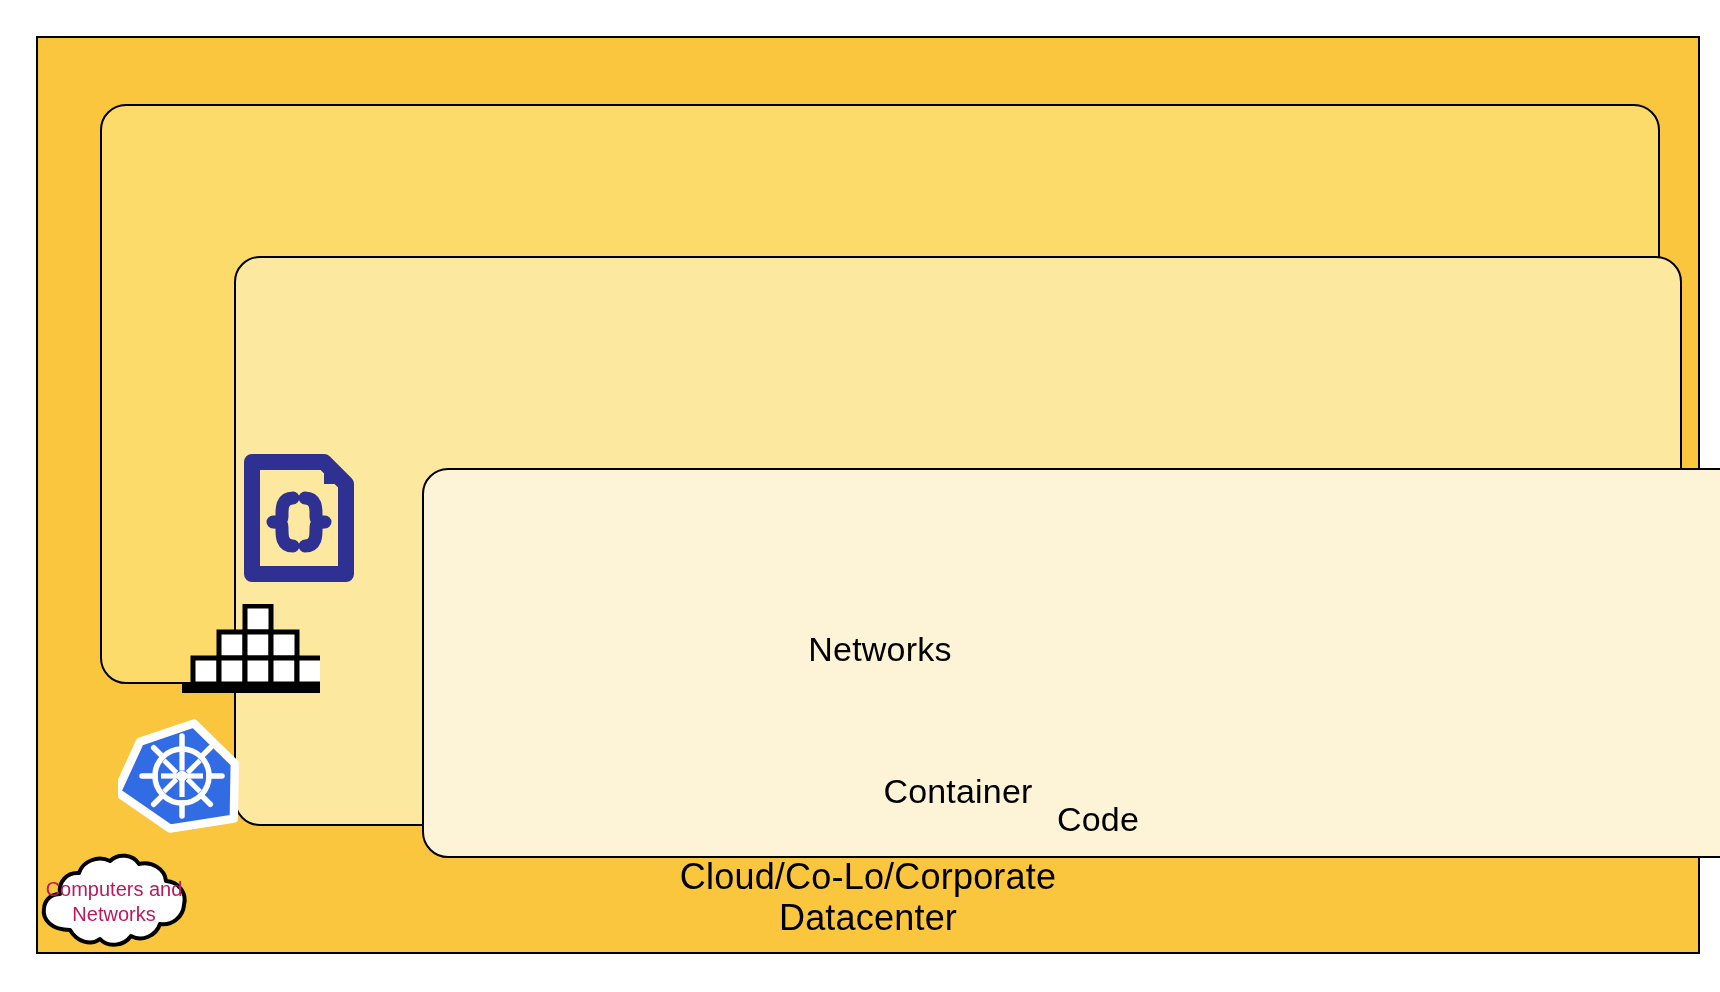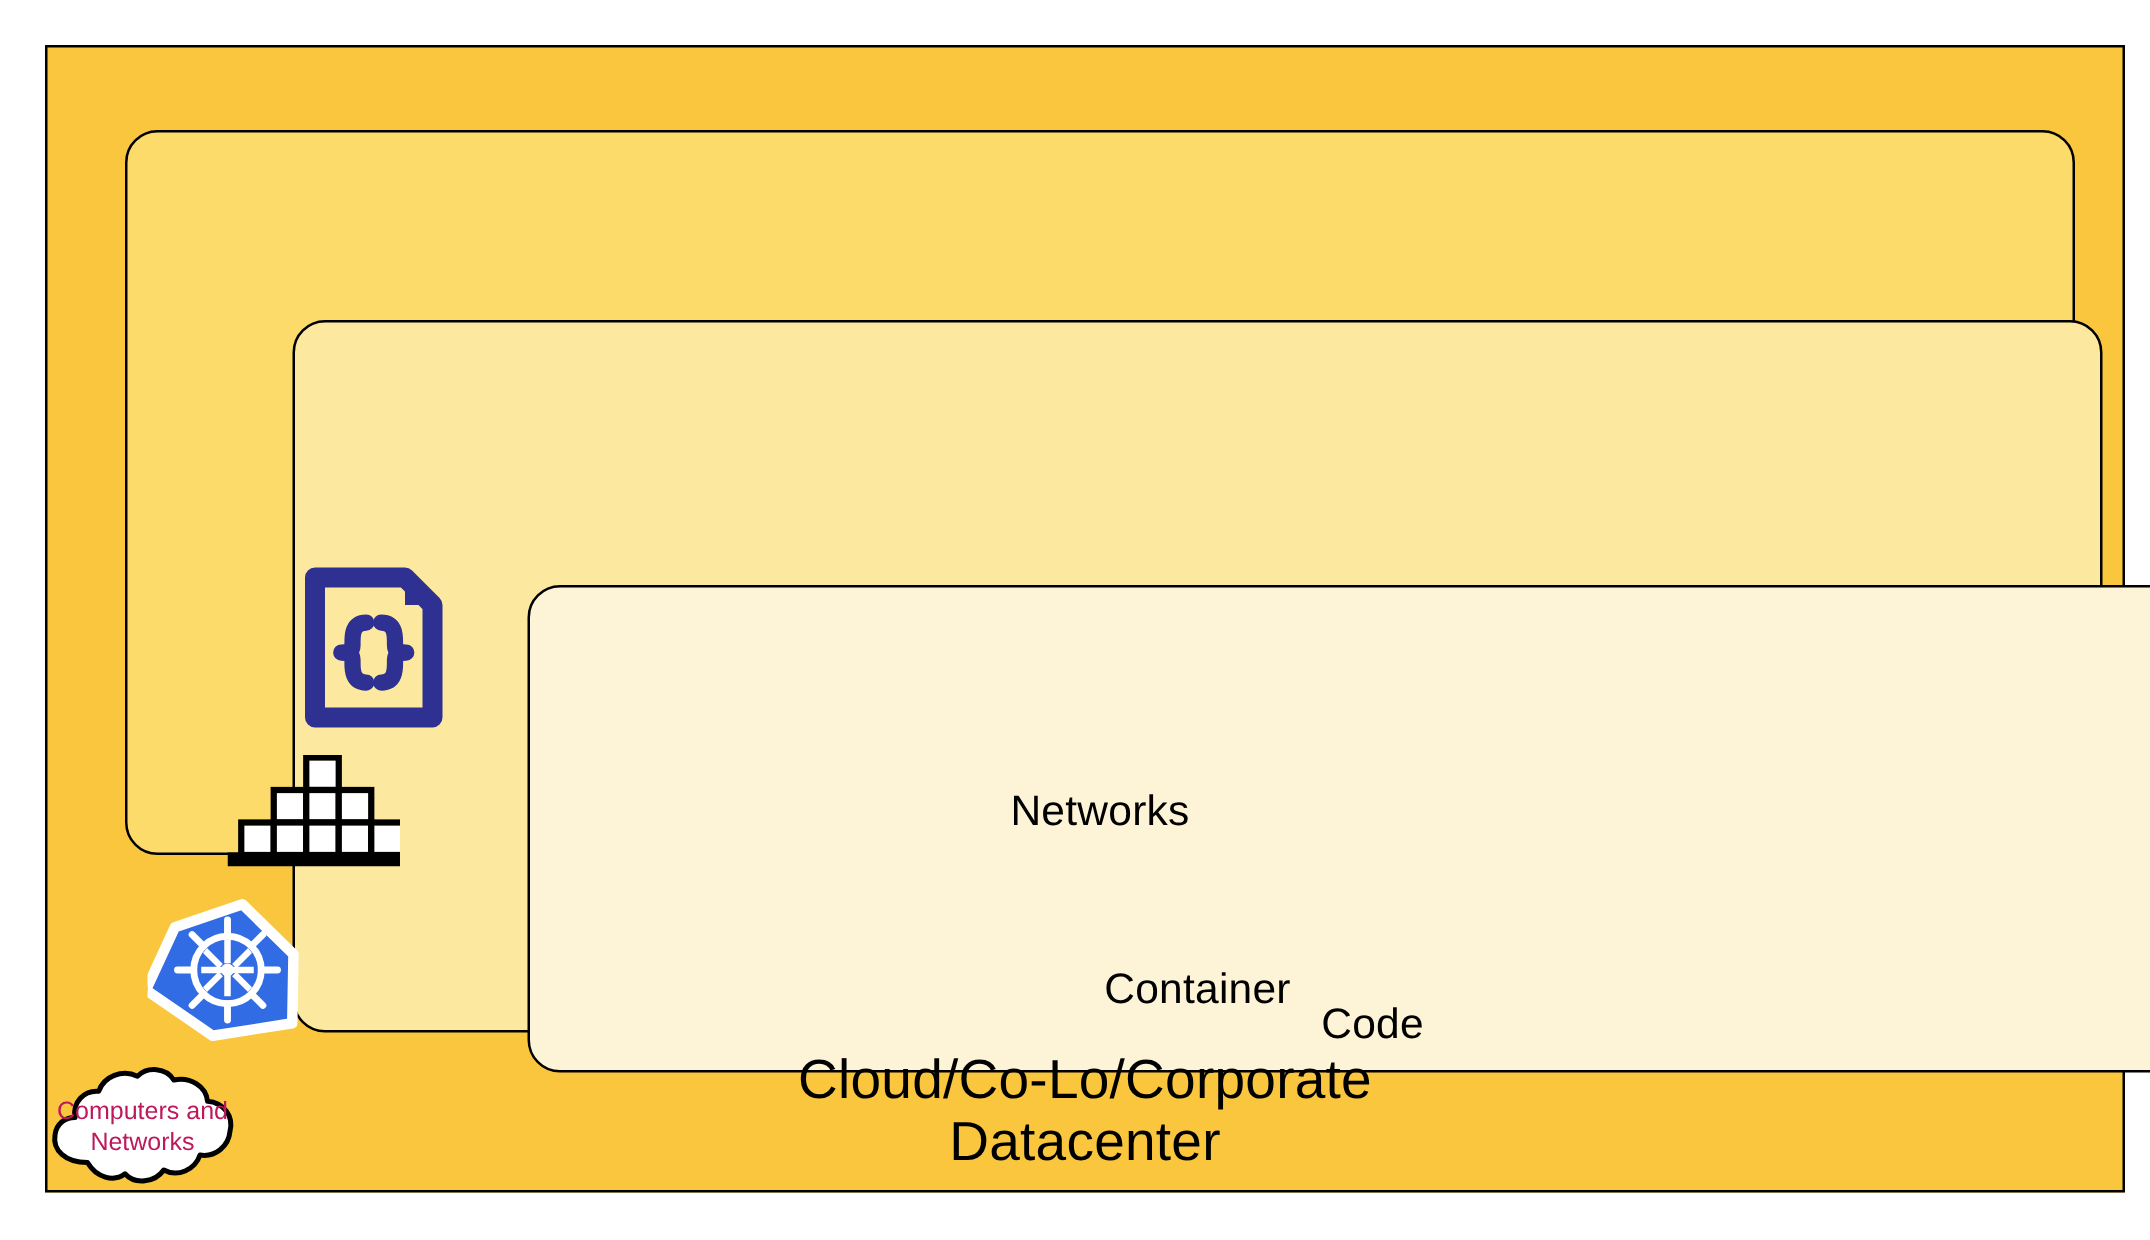--- a/index.html
+++ b/index.html
@@ -64,21 +64,21 @@
     color: #000000;
     font-size: 34px;
     line-height: 1.12;
     letter-spacing: 0.2px;
     white-space: pre-line;
     pointer-events: none;
   }
   .caption-code      { bottom: 18px; left: 0; }
   .caption-container { bottom: 14px; left: 0; margin-top: 12px; }
   .caption-cluster   { bottom: 14px; left: 0; }
-  .caption-datacenter{ bottom: 14px; left: 0; font-size: 44px; }
+  .caption-datacenter{ bottom: 14px; left: 0; font-size: 36px; }
 
   
   .icon-slot { position: absolute; }
 
   .icon-code-slot      { left: 240px; top: 452px; width: 118px; height: 132px; }
   .icon-container-slot { left: 182px; top: 604px; width: 138px; height: 90px;  }
   .icon-k8s-slot       { left: 118px; top: 712px; width: 128px; height: 128px; }
 
   
   .cloud-slot {

